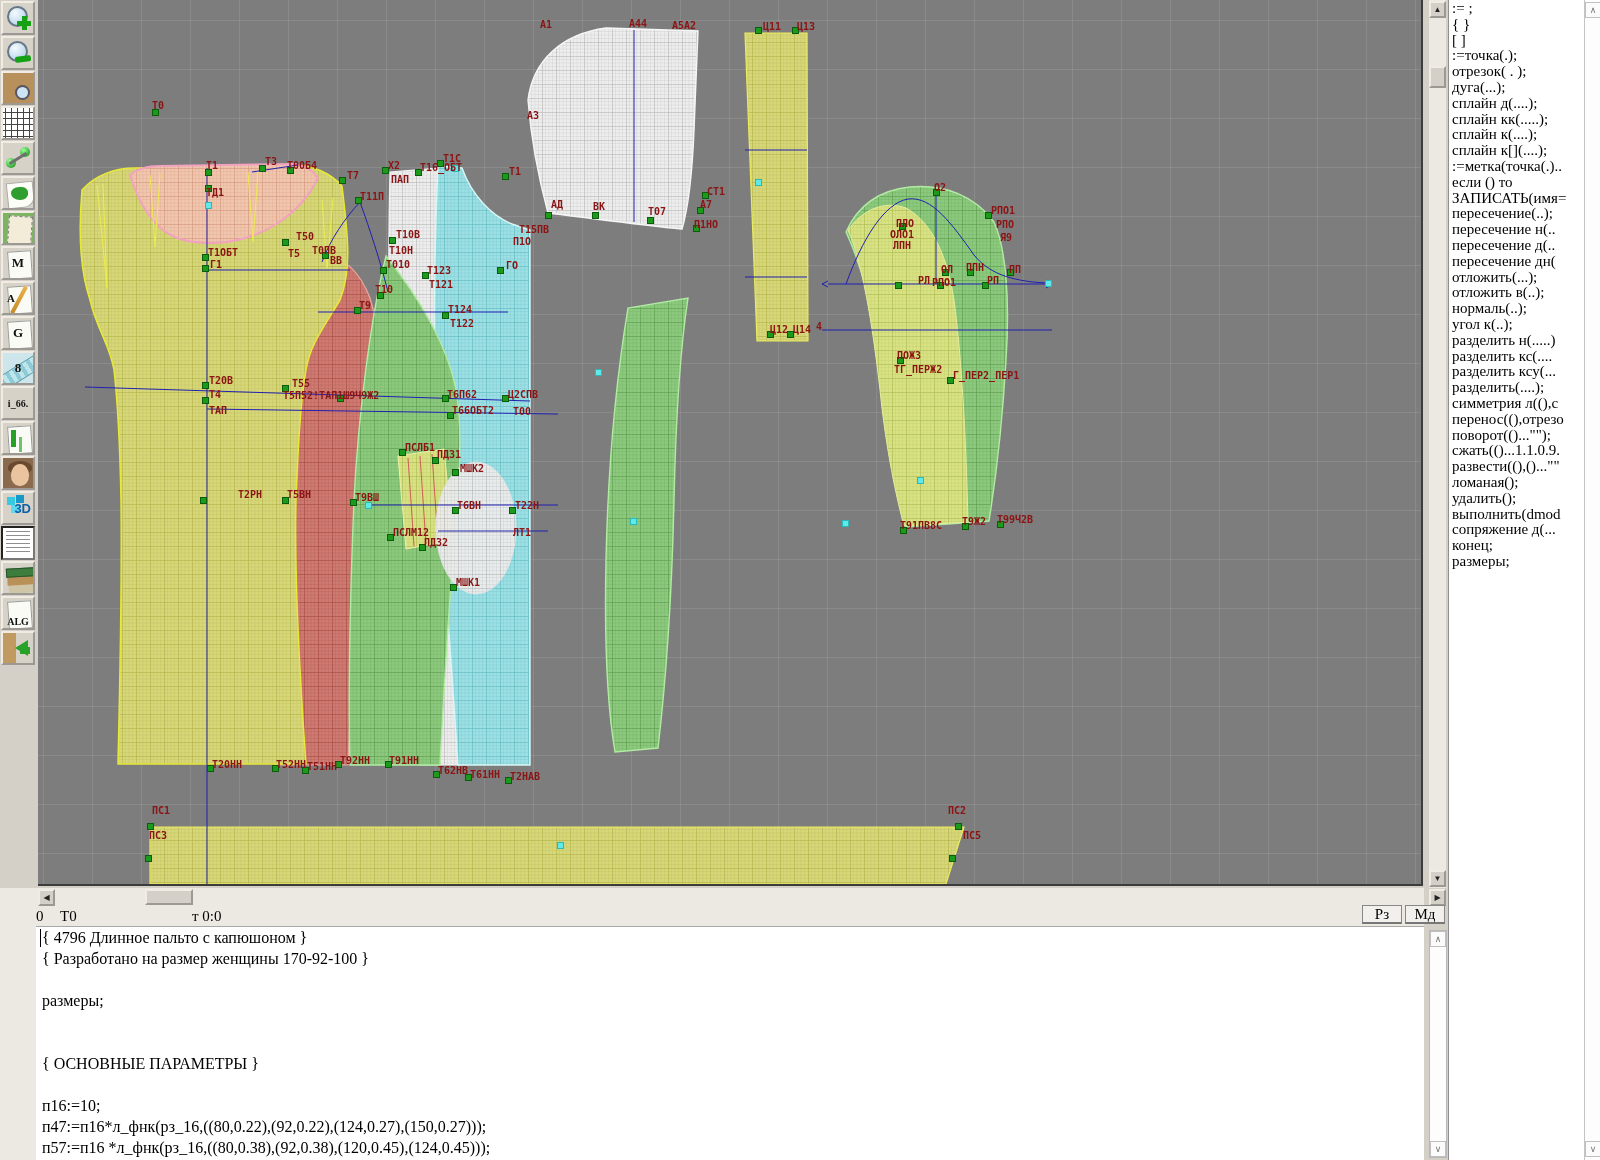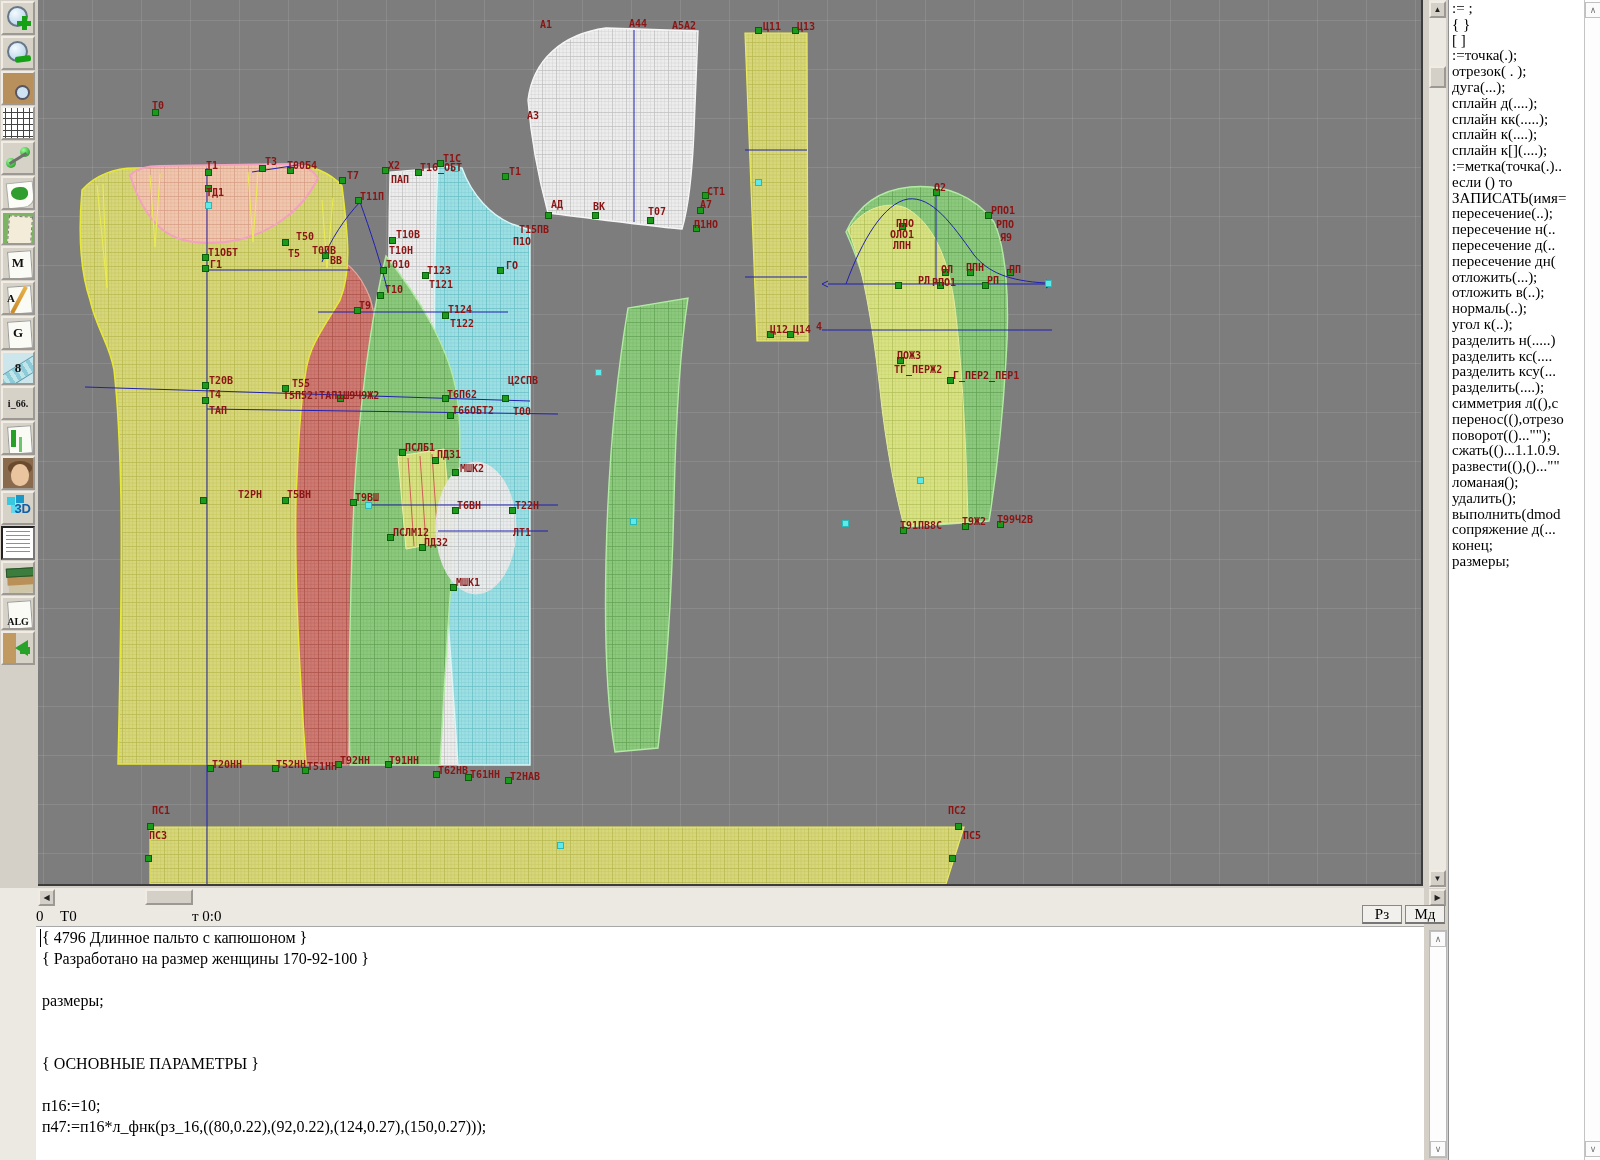--- a/index.html
+++ b/index.html
@@ -376,31 +376,31 @@
       <span class="lbl" style="left: 292px; top: 256px;">ВВ</span>
       <span class="lbl" style="left: 358px; top: 230px;">Т10В</span>
       <span class="lbl" style="left: 351px; top: 246px;">Т10Н</span>
       <span class="lbl" style="left: 348px; top: 260px;">Т010</span>
       <span class="lbl" style="left: 389px; top: 266px;">Т123</span>
       <span class="lbl" style="left: 391px; top: 280px;">Т121</span>
       <span class="lbl" style="left: 172px; top: 260px;">Г1</span>
       <span class="lbl" style="left: 468px; top: 261px;">ГО</span>
       <span class="lbl" style="left: 481px; top: 225px;">Т15ПВ</span>
       <span class="lbl" style="left: 475px; top: 237px;">П1О</span>
-      <span class="lbl" style="left: 347px; top: 285px;">Т10</span>
+      <span class="lbl" style="left: 337px; top: 285px;">Т10</span>
       <span class="lbl" style="left: 321px; top: 301px;">Т9</span>
       <span class="lbl" style="left: 410px; top: 305px;">Т124</span>
       <span class="lbl" style="left: 412px; top: 319px;">Т122</span>
       <span class="lbl" style="left: 171px; top: 376px;">Т20В</span>
       <span class="lbl" style="left: 171px; top: 390px;">Т4</span>
       <span class="lbl" style="left: 254px; top: 379px;">Т55</span>
       <span class="lbl" style="left: 245px; top: 391px;">Т5П52!ТАП1Ш9Ч9Ж2</span>
       <span class="lbl" style="left: 171px; top: 406px;">ТАП</span>
       <span class="lbl" style="left: 409px; top: 390px;">Т6П62</span>
-      <span class="lbl" style="left: 470px; top: 376px;">Ц2СПВ</span>
+      <span class="lbl" style="left: 470px; top: 390px;">Ц2СПВ</span>
       <span class="lbl" style="left: 414px; top: 406px;">Т66ОБТ2</span>
       <span class="lbl" style="left: 475px; top: 407px;">Т00</span>
       <span class="lbl" style="left: 367px; top: 443px;">ПСЛБ1</span>
       <span class="lbl" style="left: 399px; top: 450px;">ПД31</span>
       <span class="lbl" style="left: 422px; top: 464px;">МШК2</span>
       <span class="lbl" style="left: 317px; top: 493px;">Т9ВШ</span>
       <span class="lbl" style="left: 419px; top: 501px;">Т6ВН</span>
       <span class="lbl" style="left: 477px; top: 501px;">Т22Н</span>
       <span class="lbl" style="left: 475px; top: 528px;">ЛТ1</span>
       <span class="lbl" style="left: 355px; top: 528px;">ПСЛМ12</span>
@@ -466,20 +466,21 @@
     <div class="eline">{ 4796 Длинное пальто с капюшоном }</div>
     <div class="eline">{ Разработано на размер женщины 170-92-100 }</div>
     <div class="eline"></div>
     <div class="eline">размеры;</div>
     <div class="eline"></div>
     <div class="eline"></div>
     <div class="eline">{ ОСНОВНЫЕ ПАРАМЕТРЫ }</div>
     <div class="eline"></div>
     <div class="eline">п16:=10;</div>
     <div class="eline">п47:=п16*л_фнк(рз_16,((80,0.22),(92,0.22),(124,0.27),(150,0.27)));</div>
+    <div class="eline">п57:=п16 *л_фнк(рз_16,((80,0.38),(92,0.38),(120,0.45),(124,0.45)));</div>
   </div>
 <div id="caret"></div>
 
 <div class="thin-sb" style="left:1429px;top:930px;height:228px"></div>
 <div class="thin-btn" style="left:1430px;top:931px">∧</div>
 <div class="thin-btn" style="left:1430px;top:1141px">∨</div>
 
 <div id="cmdpanel">
   <div id="cmdlist">
       <div class="cline">:= ;</div>

